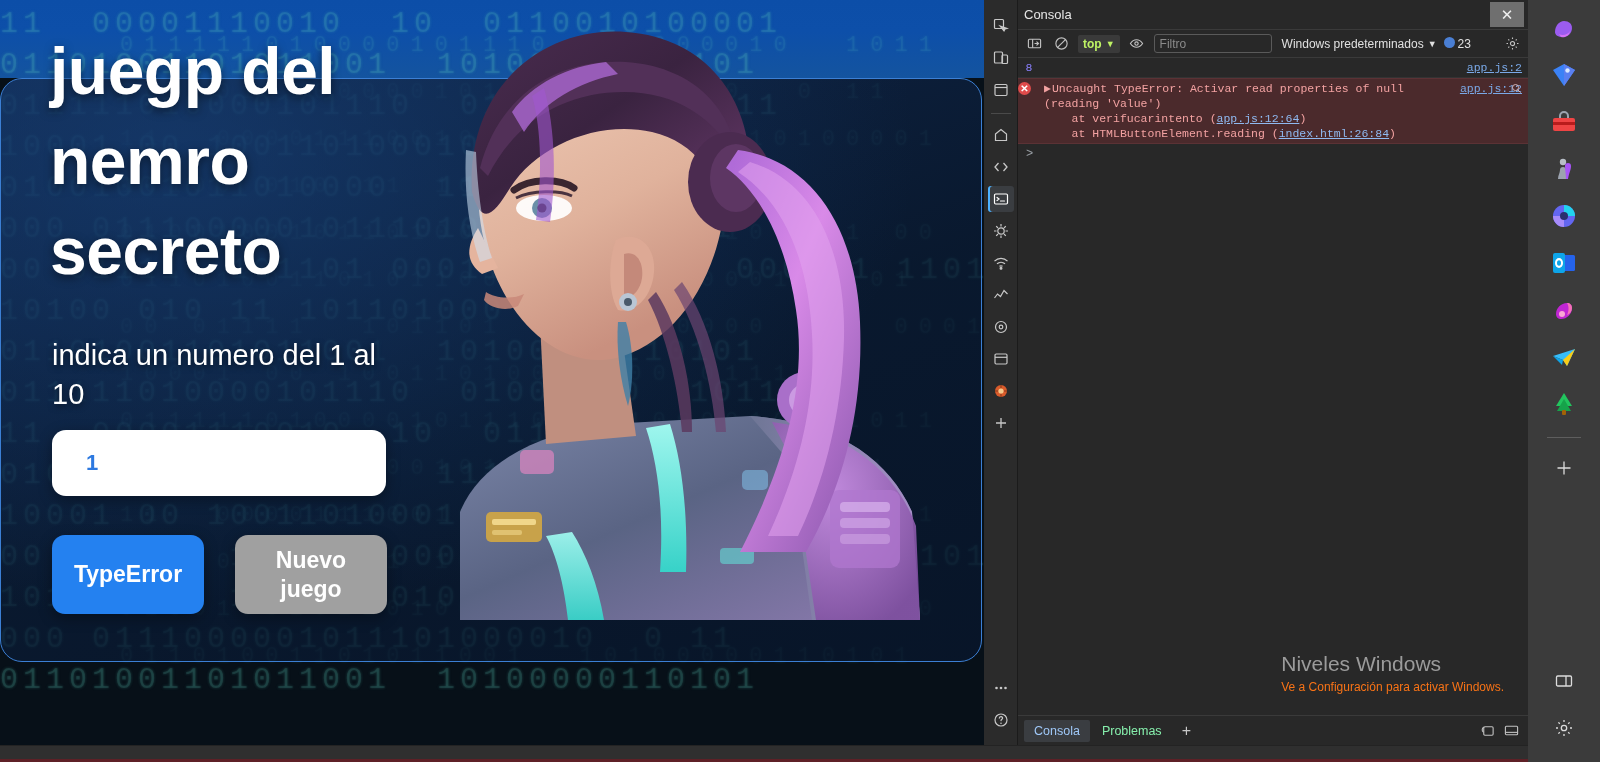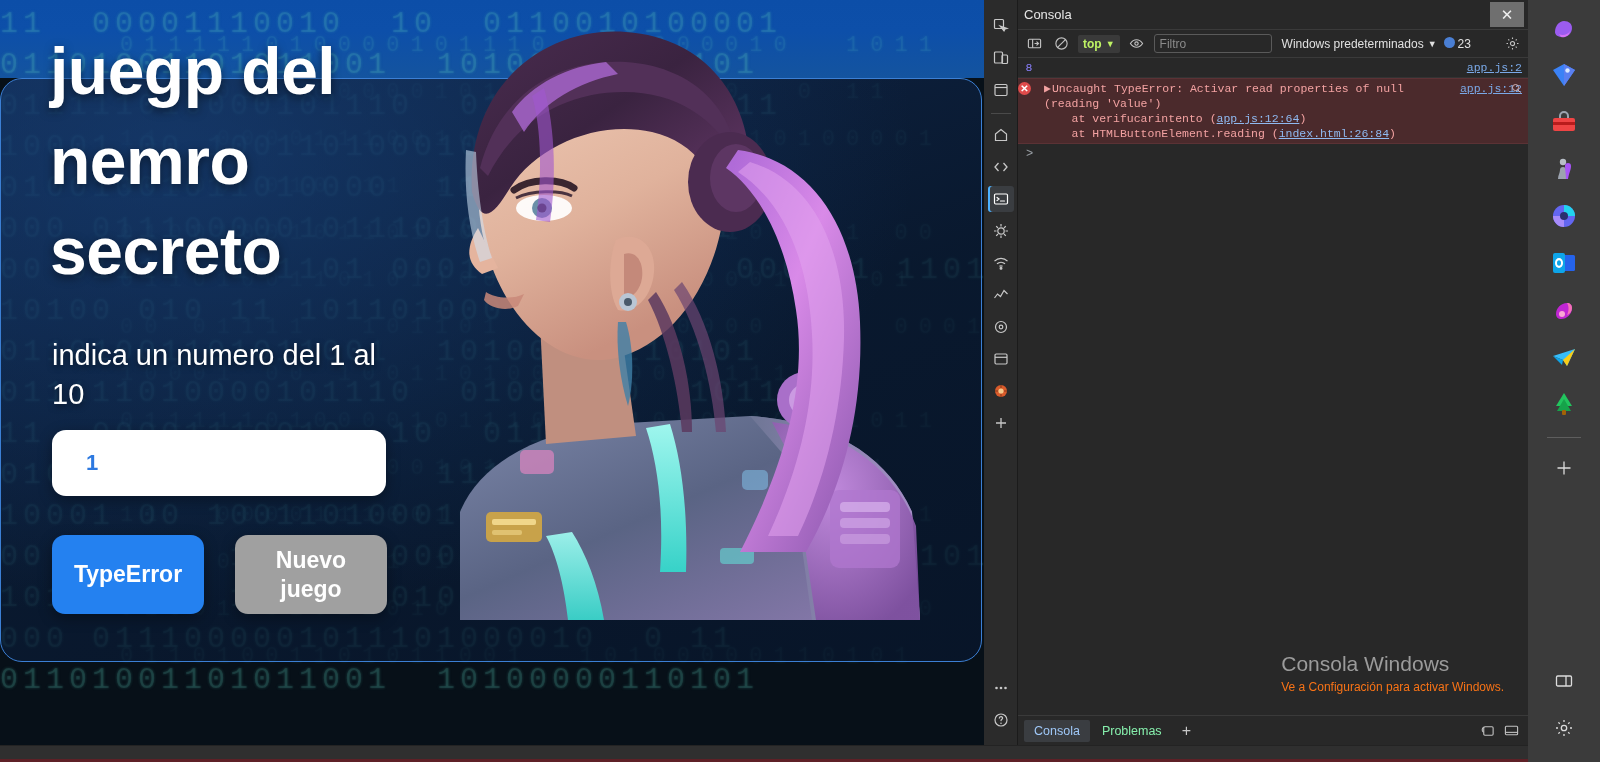--- a/index.html
+++ b/index.html
@@ -573,21 +573,21 @@
               <path d="M10 10l4 4"></path>
             </svg>
         </div>
       </div>
 
       <div class="prompt-row">
         <span class="prompt-caret">&gt;</span>
       </div>
 
       <div id="watermark">
-        <div id="wm-title">Consola Windows</div>
+        <div id="wm-title">Niveles Windows</div>
         <div id="wm-sub">Ve a Configuración para activar Windows.</div>
       </div>
     </div>
 
     <div id="dt-footer">
       <div class="ft-tab sel">Consola</div>
       <div class="ft-tab">Problemas</div>
       <div class="ft-plus">+</div>
       <div class="ft-spacer"></div>
       <div class="ft-icon">

